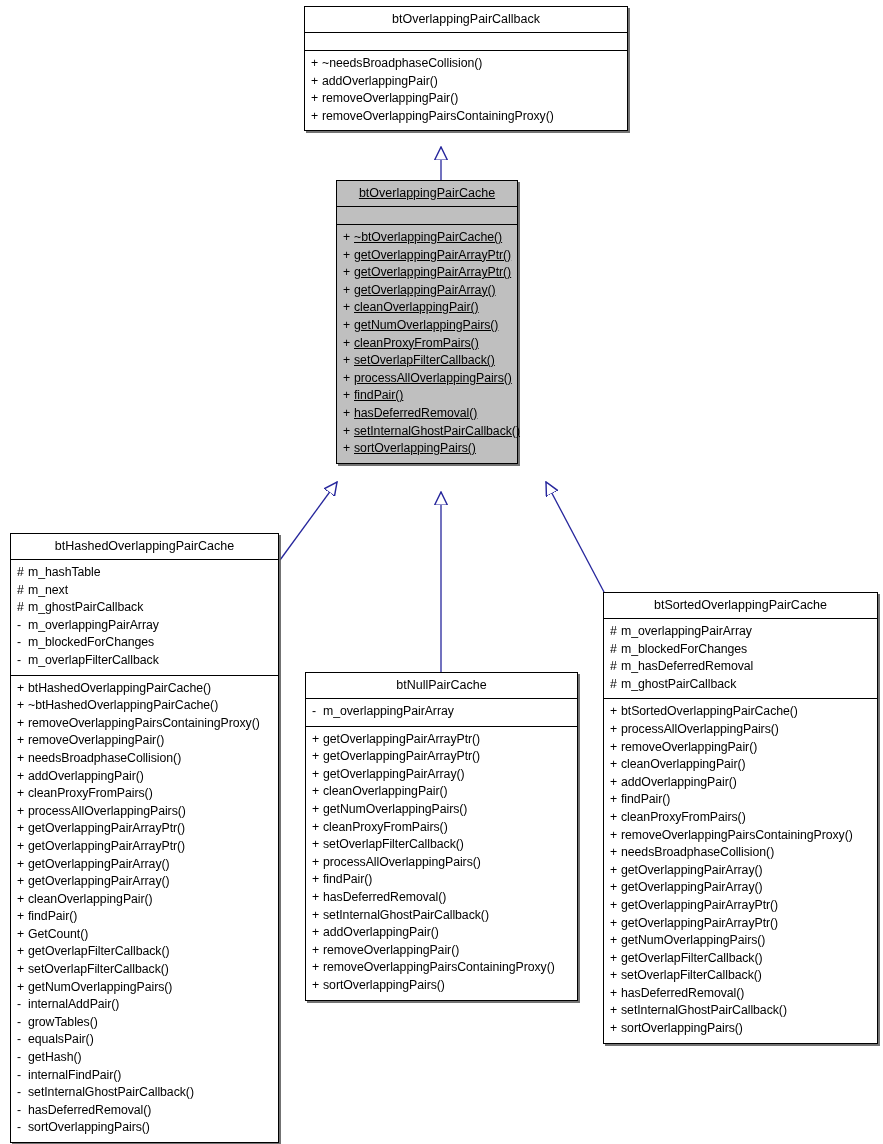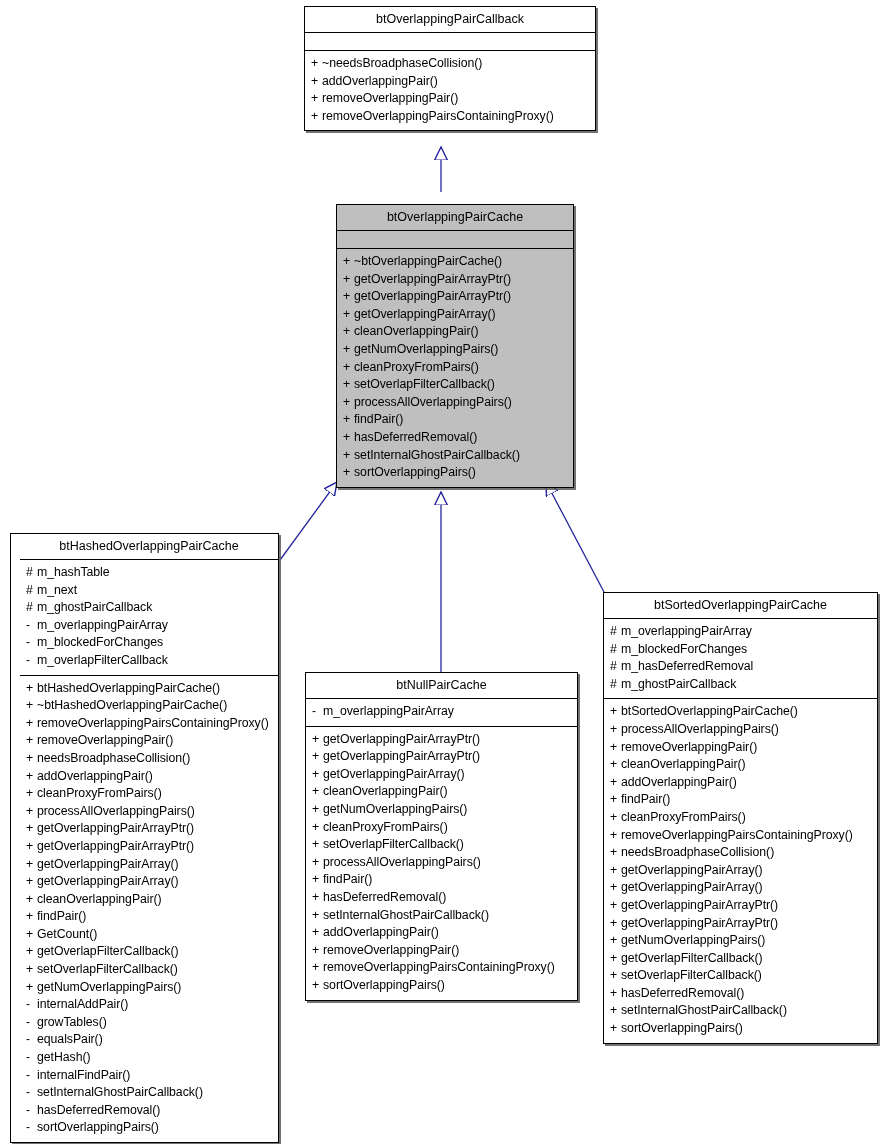--- a/index.html
+++ b/index.html
@@ -90,52 +90,52 @@
 
     <g>
       <line x1="441" y1="672" x2="441" y2="492" stroke="#26269c" stroke-width="1.3" marker-end="url(#hollowArrow)"></line>
     </g>
 
     <g>
       <line x1="604" y1="592" x2="546" y2="482" stroke="#26269c" stroke-width="1.3" marker-end="url(#hollowArrow)"></line>
     </g>
   </svg>
 
-  <div class="uml-class" style="left:304px; top:6px; width:292px;">
+  <div class="uml-class" style="left:304px; top:6px; width:324px;">
     <div class="class-title">btOverlappingPairCallback</div>
     <div class="compartment empty"></div>
     <div class="compartment">
       <div class="member"><span class="vis">+</span><span>~needsBroadphaseCollision()</span></div>
       <div class="member"><span class="vis">+</span><span>addOverlappingPair()</span></div>
       <div class="member"><span class="vis">+</span><span>removeOverlappingPair()</span></div>
       <div class="member"><span class="vis">+</span><span>removeOverlappingPairsContainingProxy()</span></div>
     </div>
   </div>
 
-  <div class="uml-class highlight" style="left:336px; top:204px; width:238px;">
+  <div class="uml-class highlight" style="left:336px; top:180px; width:182px;text-decoration:underline;">
     <div class="class-title">btOverlappingPairCache</div>
     <div class="compartment empty"></div>
     <div class="compartment">
       <div class="member"><span class="vis">+</span><span>~btOverlappingPairCache()</span></div>
       <div class="member"><span class="vis">+</span><span>getOverlappingPairArrayPtr()</span></div>
       <div class="member"><span class="vis">+</span><span>getOverlappingPairArrayPtr()</span></div>
       <div class="member"><span class="vis">+</span><span>getOverlappingPairArray()</span></div>
       <div class="member"><span class="vis">+</span><span>cleanOverlappingPair()</span></div>
       <div class="member"><span class="vis">+</span><span>getNumOverlappingPairs()</span></div>
       <div class="member"><span class="vis">+</span><span>cleanProxyFromPairs()</span></div>
       <div class="member"><span class="vis">+</span><span>setOverlapFilterCallback()</span></div>
       <div class="member"><span class="vis">+</span><span>processAllOverlappingPairs()</span></div>
       <div class="member"><span class="vis">+</span><span>findPair()</span></div>
       <div class="member"><span class="vis">+</span><span>hasDeferredRemoval()</span></div>
       <div class="member"><span class="vis">+</span><span>setInternalGhostPairCallback()</span></div>
       <div class="member"><span class="vis">+</span><span>sortOverlappingPairs()</span></div>
     </div>
   </div>
 
-  <div class="uml-class" style="left:10px; top:533px; width:269px;padding-left:9px;">
+  <div class="uml-class" style="left:10px; top:533px; width:269px;">
     <div class="class-title">btHashedOverlappingPairCache</div>
     <div class="compartment">
       <div class="member"><span class="vis">#</span><span>m_hashTable</span></div>
       <div class="member"><span class="vis">#</span><span>m_next</span></div>
       <div class="member"><span class="vis">#</span><span>m_ghostPairCallback</span></div>
       <div class="member"><span class="vis">-</span><span>m_overlappingPairArray</span></div>
       <div class="member"><span class="vis">-</span><span>m_blockedForChanges</span></div>
       <div class="member"><span class="vis">-</span><span>m_overlapFilterCallback</span></div>
     </div>
     <div class="compartment">

